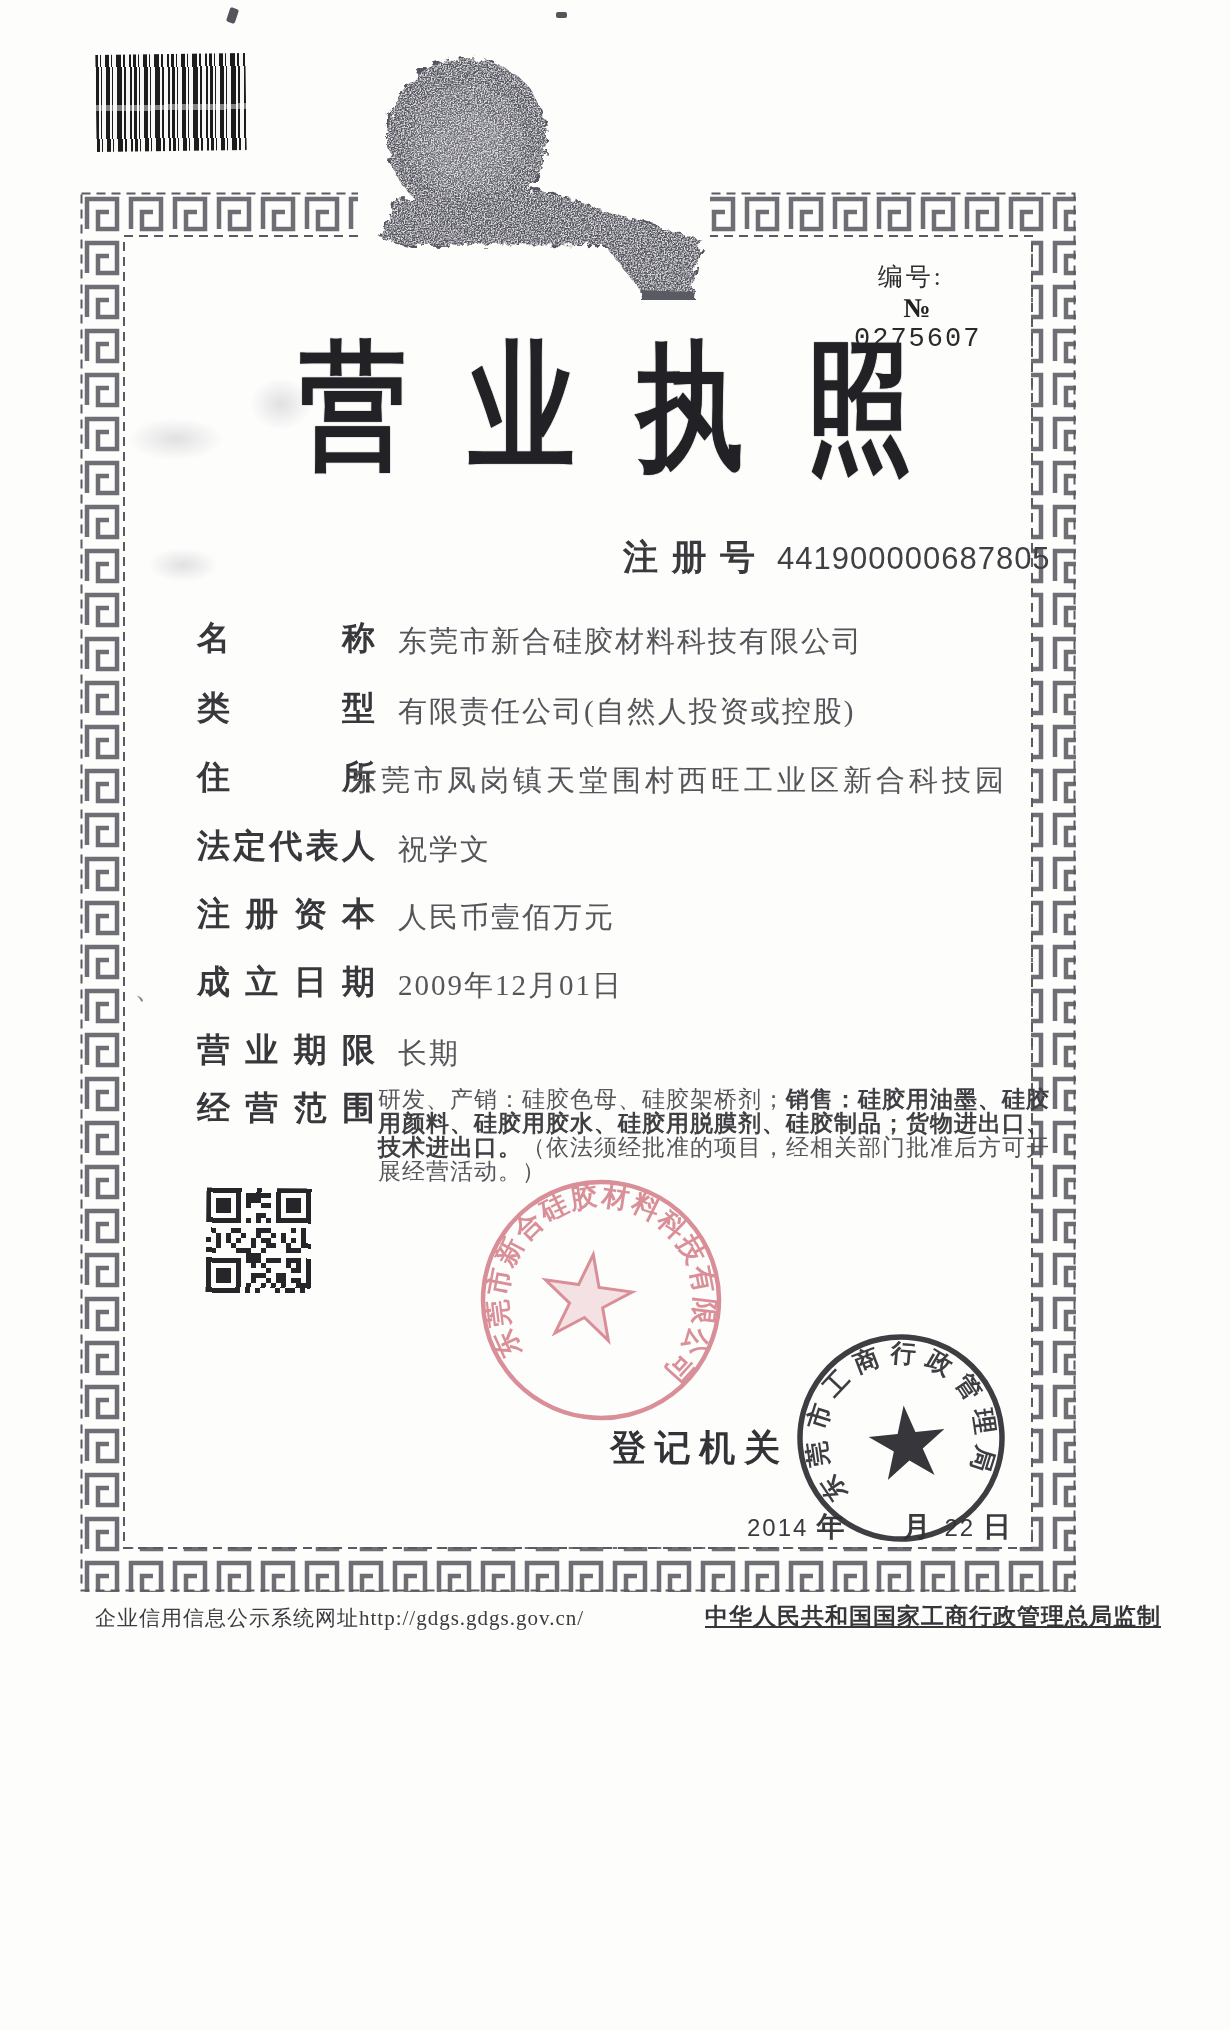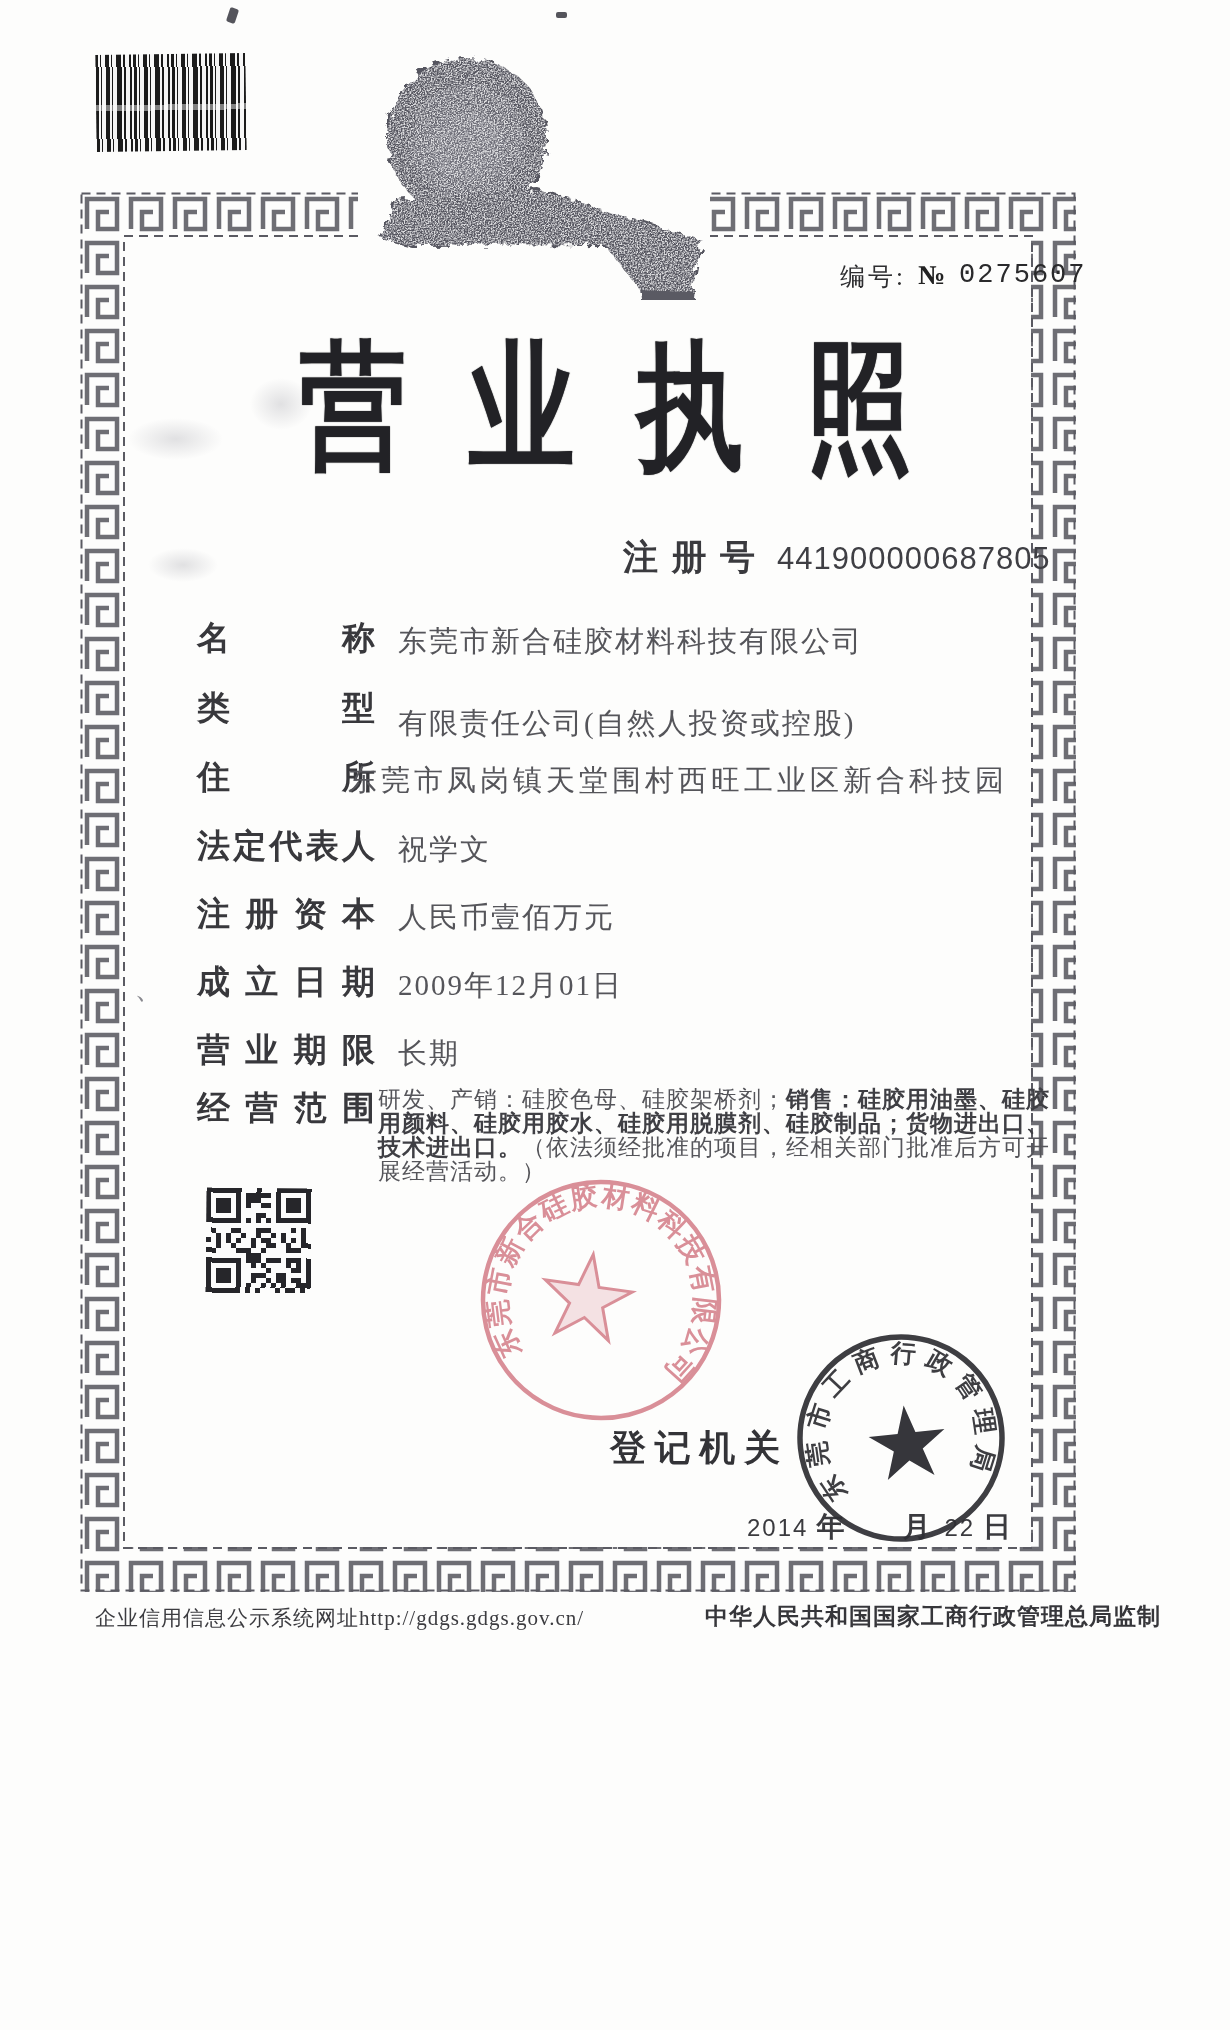--- a/index.html
+++ b/index.html
@@ -17,21 +17,21 @@
       repeating-linear-gradient(90deg,
         #1c1c1c 0 3px,#f7f7f7 3px 5px,
         #1c1c1c 5px 6px,#f7f7f7 6px 10px,
         #1c1c1c 10px 14px,#f7f7f7 14px 16px,
         #1c1c1c 16px 17px,#f7f7f7 17px 21px,
         #1c1c1c 21px 26px,#f7f7f7 26px 28px,
         #1c1c1c 28px 30px,#f7f7f7 30px 34px,
         #1c1c1c 34px 36px,#f7f7f7 36px 38px);
   }
   
-  .serial-line{left:840px;top:260px;display:flex;align-items:flex-start;white-space:nowrap;}
+  .serial-line{left:840px;top:260px;display:flex;align-items:center;white-space:nowrap;flex-direction:column;}
   .serial-label{font-size:25px;color:#2e2e30;letter-spacing:3px;}
   .serial-sym{font-size:27px;font-weight:bold;margin-left:12px;color:#222;}
   .serial-num{font-family:"Liberation Mono", monospace;font-size:27px;margin-left:14px;color:#2a2a2c;letter-spacing:2px;}
   
   .title-row{left:300px;top:340px;width:612px;display:flex;justify-content:space-between;}
   .title-char{
     font-size:106px;font-weight:900;color:#222226;line-height:106px;
     transform:scaleY(1.3);transform-origin:top center;
     text-shadow:0 0 1px #444;
   }
@@ -50,21 +50,21 @@
     white-space:normal;letter-spacing:1px;
   }
   .scope-value .bold-seg{font-weight:700;color:#3f3f44;}
   
   .registrar-label{left:610px;top:1424px;width:170px;font-size:36px;font-weight:bold;color:#333337;}
   .date-line{left:747px;top:1487px;display:flex;align-items:baseline;white-space:nowrap;color:#3a3a3e;}
   .date-digit{font-family:Liberation Sans, sans-serif;font-size:24px;letter-spacing:2px;margin-top:27px;}
   .date-unit{font-size:28px;font-weight:bold;}
   .u-year{margin-left:8px;} .u-month{margin-left:58px;} .d-day{margin-left:14px;} .u-day{margin-left:8px;}
   .footer-left{left:95px;top:1604px;font-size:21px;color:#3c3c40;letter-spacing:1px;}
-  .footer-right{left:705px;top:1601px;font-size:23px;font-weight:bold;color:#36363a;letter-spacing:1px;}
+  .footer-right{left:705px;top:1601px;font-size:23px;font-weight:bold;color:#36363a;letter-spacing:1px;text-decoration:underline;}
   
   .smudge{position:absolute;border-radius:50%;
     background:radial-gradient(closest-side, rgba(110,110,122,.20), rgba(110,110,122,0));}
   .speck{position:absolute;background:#55555c;border-radius:2px;}
   .comma-mark{left:134px;top:968px;font-size:30px;color:#88888e;}
   svg text{font-family:"Liberation Serif", serif;}
 </style>
 </head>
 <body>
 
@@ -145,21 +145,21 @@
   <div class="abs field-label char-justify" style="top:616px;">
       <span>名</span>
       <span>称</span>
     </div>
   <div class="abs field-value" style="left:398px;top:622px;">东莞市新合硅胶材料科技有限公司</div>
 
   <div class="abs field-label char-justify" style="top:686px;">
       <span>类</span>
       <span>型</span>
     </div>
-  <div class="abs field-value" style="left:398px;top:692px;margin-top:12px;">有限责任公司(自然人投资或控股)</div>
+  <div class="abs field-value" style="left:398px;top:692px;">有限责任公司(自然人投资或控股)</div>
 
   <div class="abs field-label char-justify" style="top:755px;">
       <span>住</span>
       <span>所</span>
     </div>
   <div class="abs field-value" style="left:348px;top:761px;letter-spacing:4px;">东莞市凤岗镇天堂围村西旺工业区新合科技园</div>
 
   <div class="abs field-label char-justify" style="top:824px;">
       <span>法</span>
       <span>定</span>

